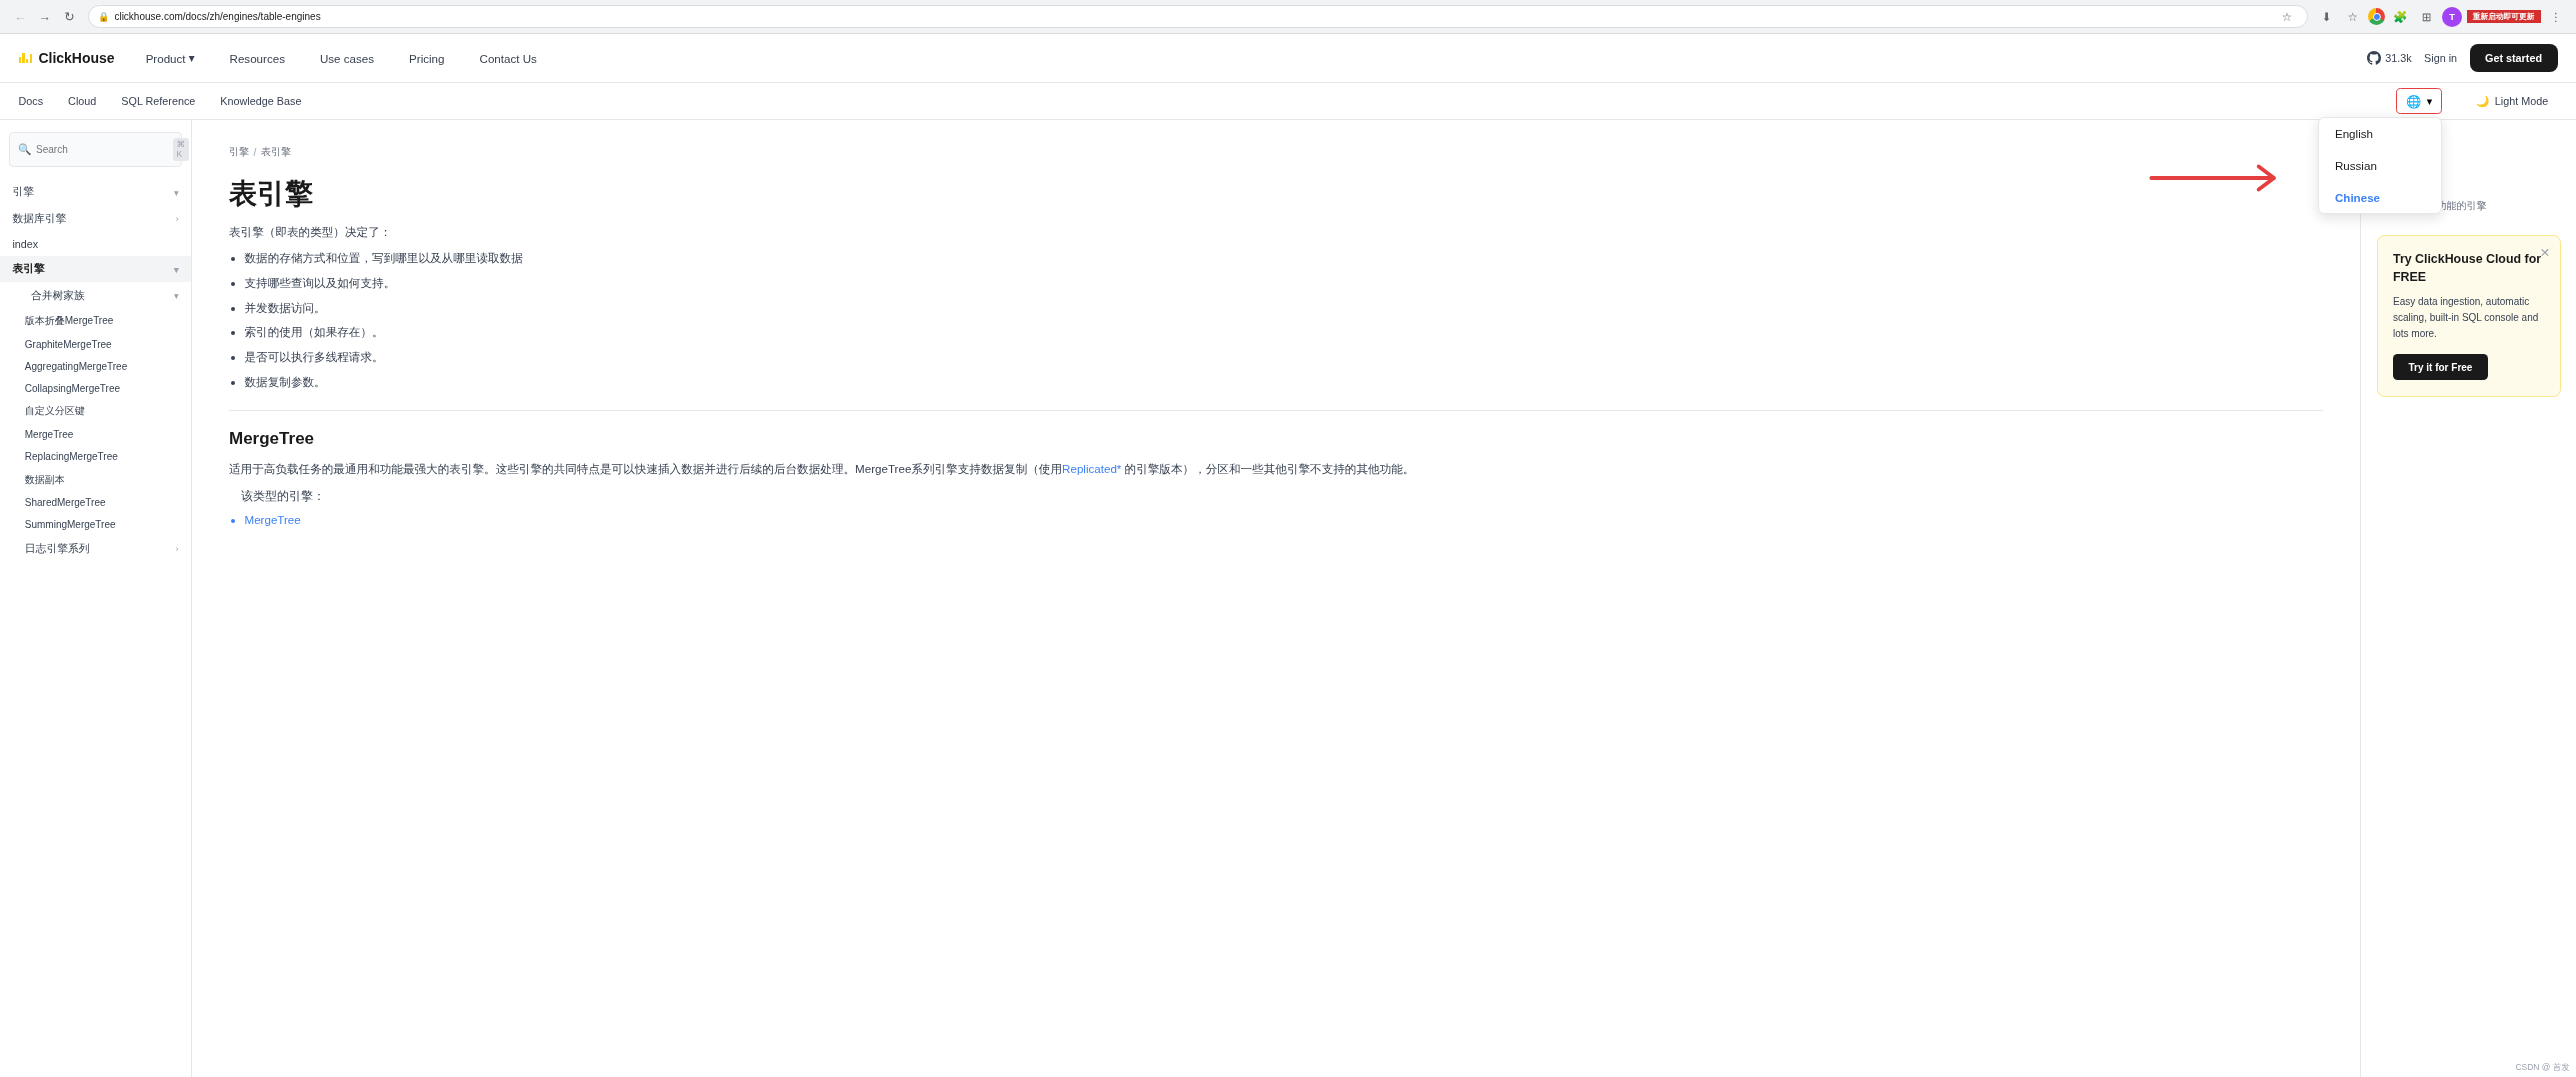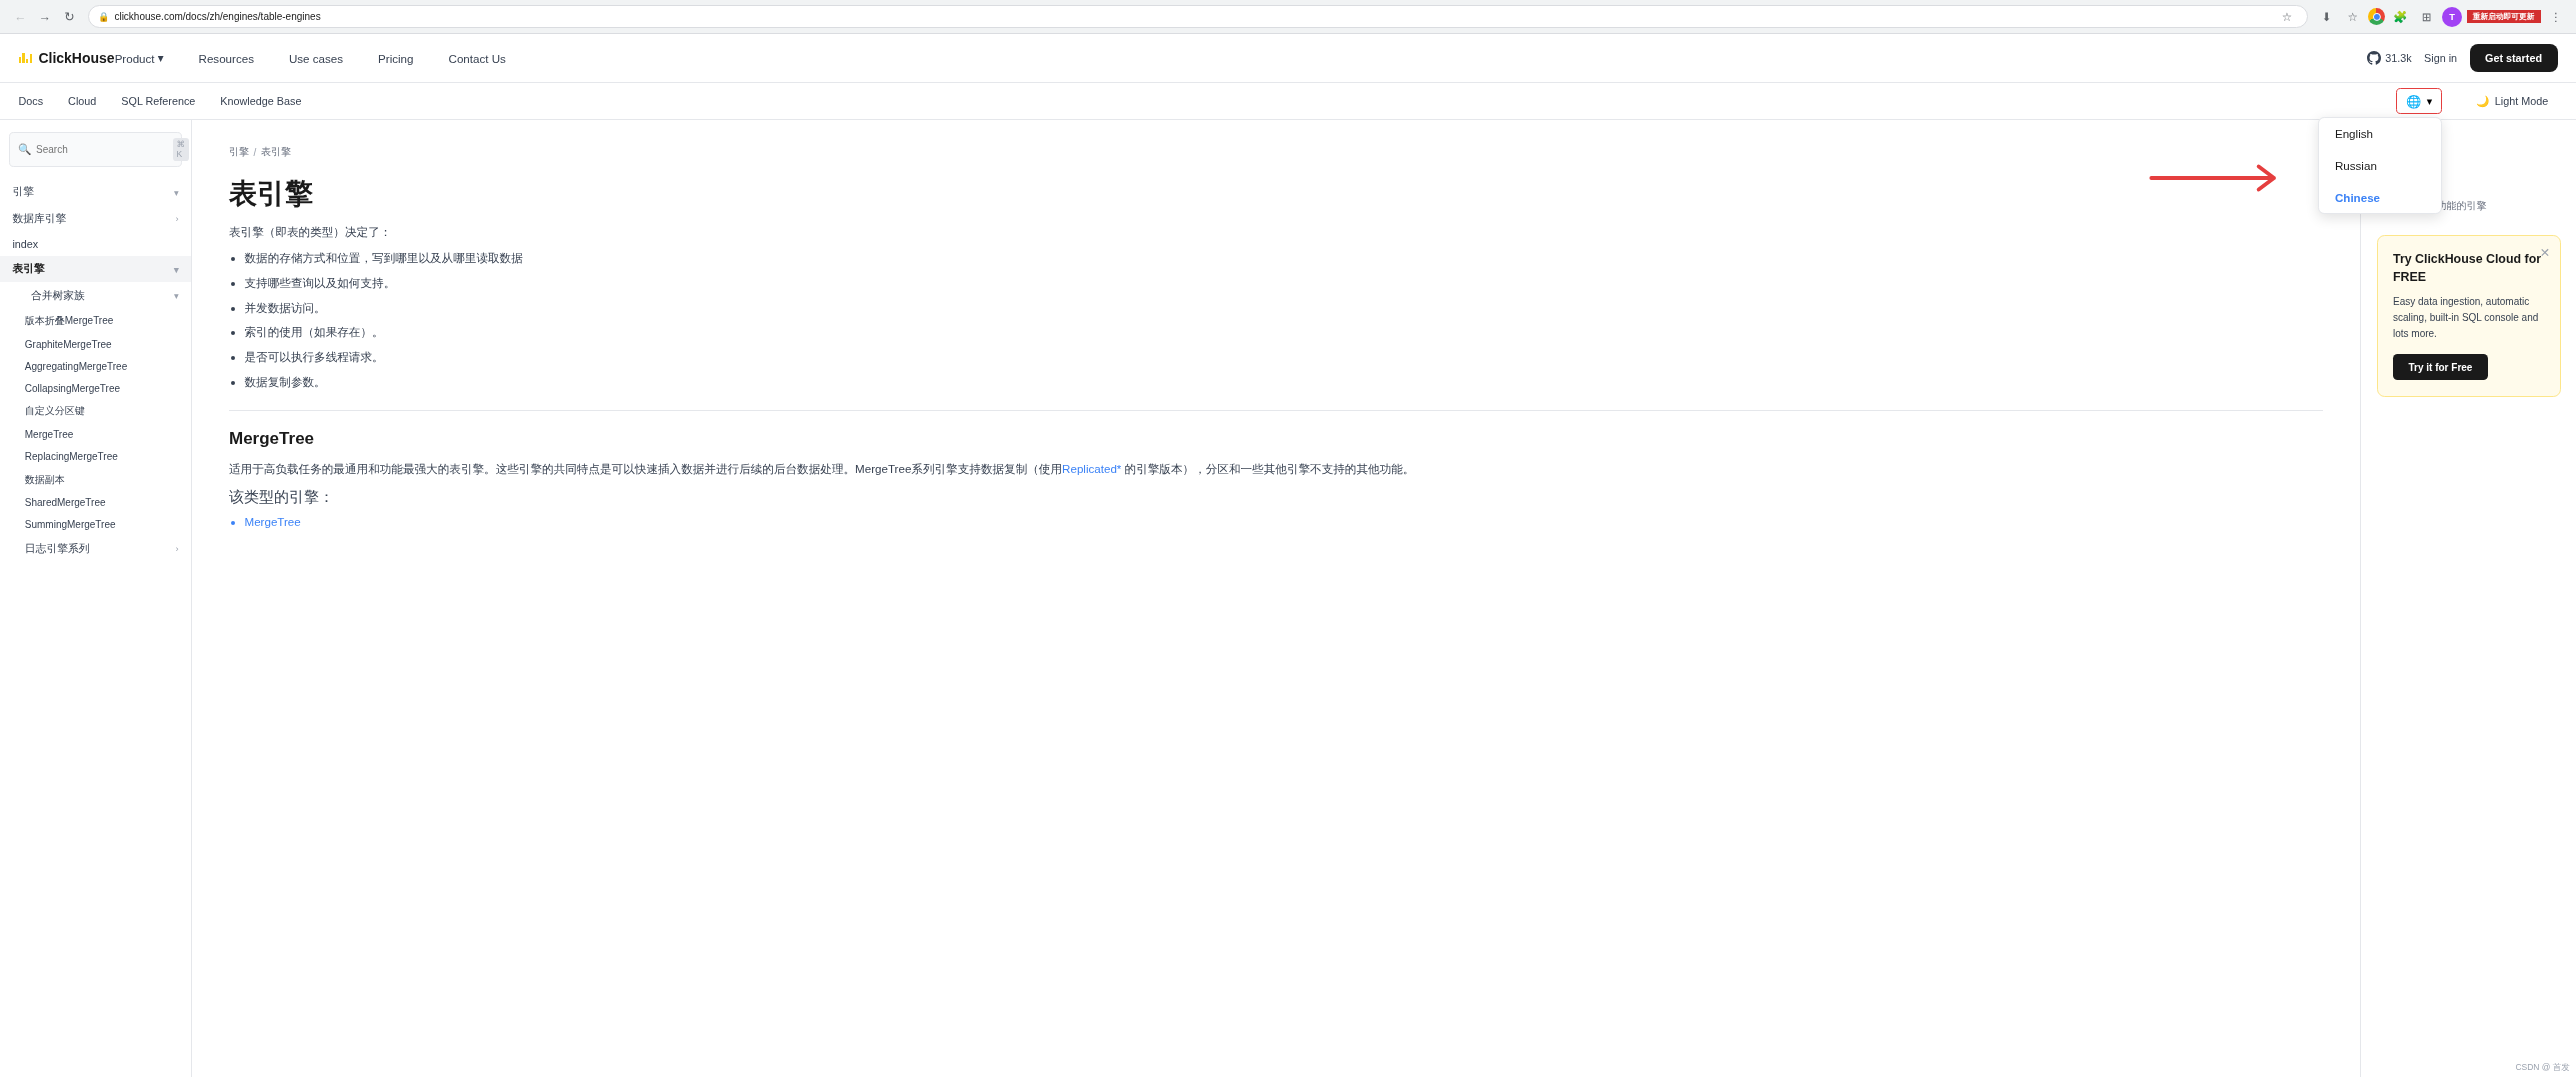--- a/index.html
+++ b/index.html
@@ -44,21 +44,21 @@
 
     
     .main-nav {
       background: #fff;
       border-bottom: 0.8px solid #e5e7eb;
       display: flex; align-items: center;
       padding: 0 18.5px;
       height: 49px;
       position: sticky; top: 0; z-index: 100;
     }
-    .logo-area { display: flex; align-items: center; gap: 6.2px; text-decoration: none; color: #1a1a1a; }
+    .logo-area { display: flex; align-items: center; gap: 6.2px; margin-right: 31px; text-decoration: none; color: #1a1a1a; }
     .logo-bars { display: flex; gap: 1.5px; align-items: flex-end; }
     .logo-bar { background: #facc15; width: 2.3px; }
     .logo-bar:nth-child(1) { height: 6.2px; }
     .logo-bar:nth-child(2) { height: 10.8px; }
     .logo-bar:nth-child(3) { height: 4.6px; }
     .logo-bar:nth-child(4) { height: 9.3px; }
     .logo-text { font-size: 14px; font-weight: 700; color: #1a1a1a; }
     .nav-links { display: flex; align-items: center; gap: 35px; flex: 1; }
     .nav-link { font-size: 11.6px; color: #374151; text-decoration: none; cursor: pointer; display: flex; align-items: center; gap: 3.1px; }
     .nav-right { display: flex; align-items: center; gap: 12.4px; }
@@ -152,21 +152,21 @@
 
     .page-desc { font-size: 11.6px; color: #374151; margin-bottom: 9.3px; }
     .bullet-list { padding-left: 15.5px; margin-bottom: 12.4px; }
     .bullet-list li { font-size: 11.6px; color: #374151; margin-bottom: 6.2px; line-height: 1.6; }
 
     .section-divider { border: none; border-top: 0.8px solid #e5e7eb; margin: 18.5px 0; }
 
     .mergetree-desc { font-size: 11.6px; color: #374151; line-height: 1.7; }
     .link-text { color: #3b82f6; text-decoration: none; }
 
-    .mergetree-sub { font-size: 15px; color: #374151; margin-top: 9.3px; }
+    .mergetree-sub { font-size: 12px; color: #374151; margin-top: 9.3px; margin-left: 12px; }
 
     
     .right-panel {
       width: 216px; min-width: 216px;
       padding: 18.5px 15.5px;
       border-left: 0.8px solid #e5e7eb;
       overflow-y: auto;
       height: calc(100vh - 87px);
     }
     .right-nav-item {

